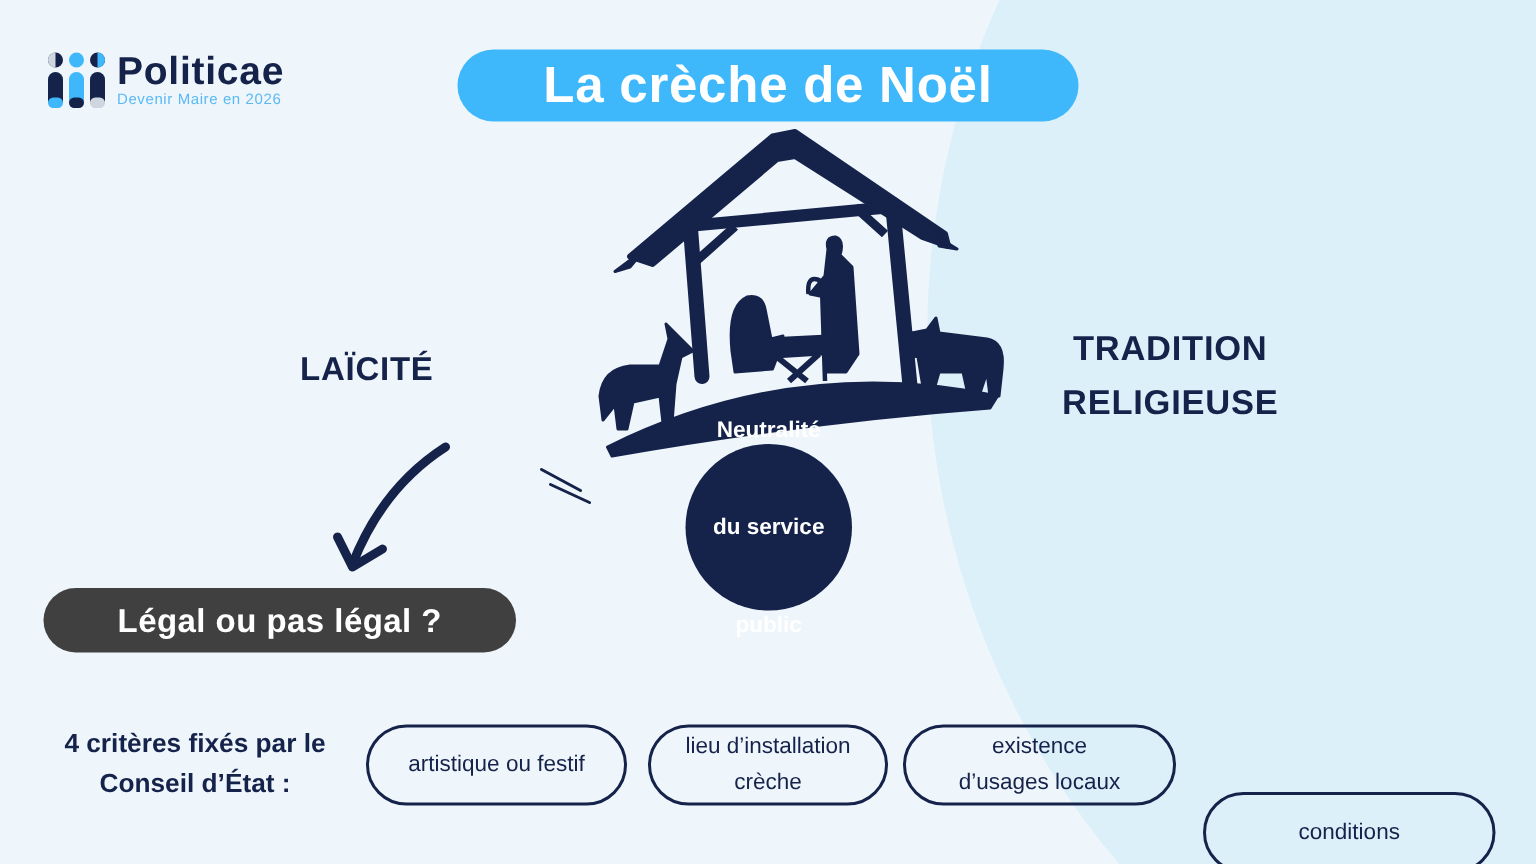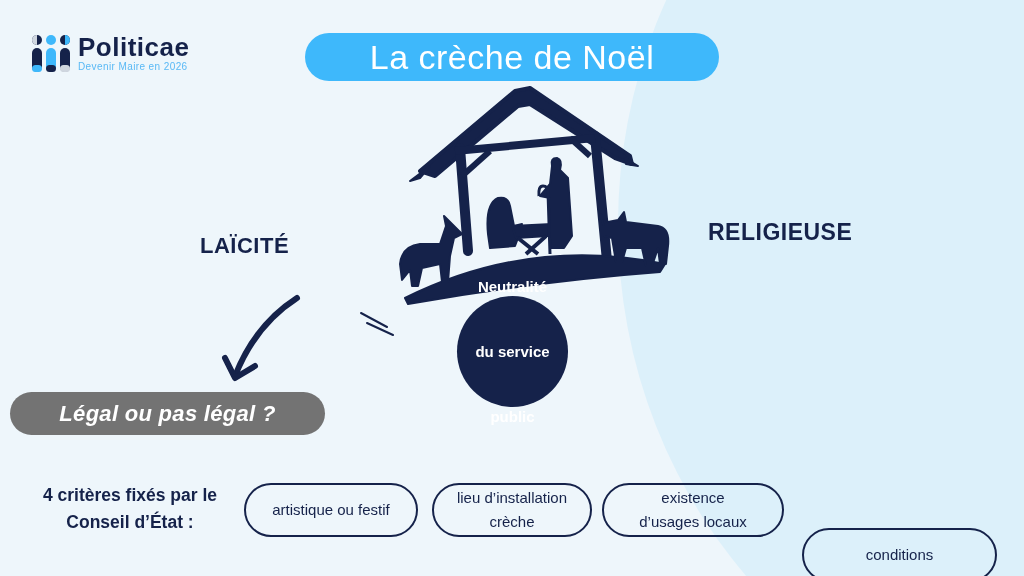--- a/index.html
+++ b/index.html
@@ -24,21 +24,21 @@
   .logo { left: 30px; top: 34px; display: flex; align-items: flex-start; }
   .logo-icon { width: 42px; height: 40px; position: relative; }
   .logo-text { margin-left: 6px; }
   .logo-name { font-size: 26px; font-weight: bold; color: #15224a; line-height: 26px; letter-spacing: 0.5px; }
   .logo-tag { font-size: 10px; color: #5ab9f5; line-height: 12px; letter-spacing: 0.4px; margin-top: 1px; }
 
   
   .title {
     left: 305px; top: 33px; width: 414px; height: 48px;
     background: #3eb8fb; border-radius: 24px;
-    color: #ffffff; font-size: 34px; font-weight: normal;
+    color: #ffffff; font-size: 34px; font-weight: bold;
     display: flex; align-items: center; justify-content: center;
     letter-spacing: 0.5px;
     text-align: center;
   }
 
   
   .nativity { left: 390px; top: 86px; width: 290px; height: 222px; }
 
   .laicite { left: 200px; top: 233px; font-size: 22px; font-weight: bold; letter-spacing: 0.5px; }
   .tradition { left: 708px; top: 214px; font-size: 23px; font-weight: bold; line-height: 36px; text-align: center; letter-spacing: 0.5px; }
@@ -47,22 +47,22 @@
   .motion-lines { left: 355px; top: 305px; width: 45px; height: 35px; }
 
   .neutral {
     left: 457px; top: 296px; width: 111px; height: 111px; border-radius: 50%;
     background: #15224a; color: #ffffff; font-size: 15px; font-weight: bold;
     display: flex; flex-direction: column; align-items: center; justify-content: center;
     line-height: 25px; text-align: center; gap: 40px;
   }
 
   .legal {
-    left: 10px; top: 392px; width: 315px; height: 43px; border-radius: 22px;
-    background: #737373; color: #ffffff; font-size: 22px; font-weight: bold; font-style: italic;
+    left: 29px; top: 392px; width: 315px; height: 43px; border-radius: 22px;
+    background: #404040; color: #ffffff; font-size: 22px; font-weight: bold; 
     display: flex; align-items: center; justify-content: center; letter-spacing: 0.3px;
   }
 
   .criteria-label {
     left: 15px; top: 482px; width: 230px; font-size: 17.5px; font-weight: bold;
     line-height: 27px; text-align: center;
   }
   .pill {
     position: absolute; z-index: 1;
     border: 2px solid #15224a; border-radius: 30px;
@@ -126,20 +126,21 @@
     <path d="M149 110 Q148 100 153 100 Q158 100 158 106 L160 168" stroke-width="3" fill="none"></path>
 
     <path d="M10 178 Q12 160 30 158 L50 158 L56 140 L54 130 L62 138 L72 148 L64 152 L60 170 L58 196 L52 196 L50 178 L32 182 L28 200 L22 200 L20 184 L12 194 Z" stroke-width="2"></path>
 
     <path d="M214 140 L210 128 L218 136 L228 134 L234 126 L236 136 L268 140 Q280 142 278 160 L276 178 L270 178 L268 162 L262 180 L256 180 L252 162 L236 162 L232 176 L226 176 L222 152 L214 150 Z" stroke-width="2"></path>
   </g>
 </svg>
 
 <div class="layer laicite">LAÏCITÉ</div>
 <div class="layer tradition">
+  <div>TRADITION</div>
   <div>RELIGIEUSE</div>
 </div>
 
 <svg class="layer arrow" viewBox="0 0 100 100">
   <path d="M82 8 Q40 35 20 86" stroke="#15224a" stroke-width="6" fill="none" stroke-linecap="round"></path>
   <path d="M10 68 L20 88 L40 76" stroke="#15224a" stroke-width="6" fill="none" stroke-linecap="round" stroke-linejoin="round"></path>
 </svg>
 
 <svg class="layer motion-lines" viewBox="0 0 45 35">
   <path d="M6 8 L32 22" stroke="#15224a" stroke-width="2" stroke-linecap="round"></path>

